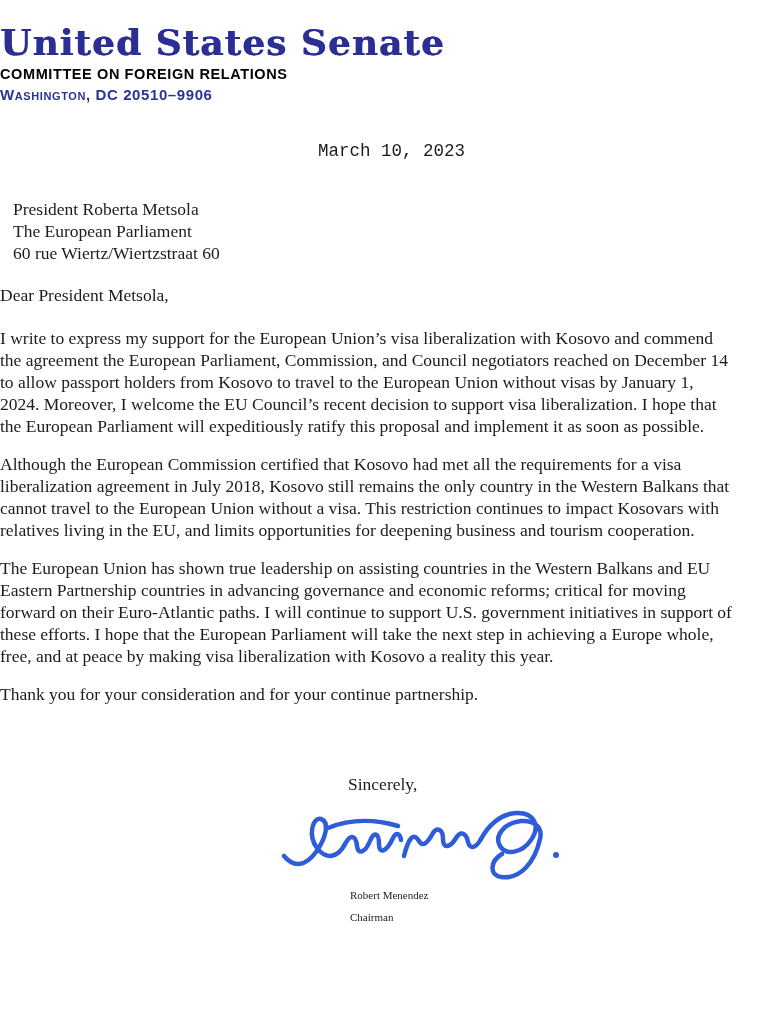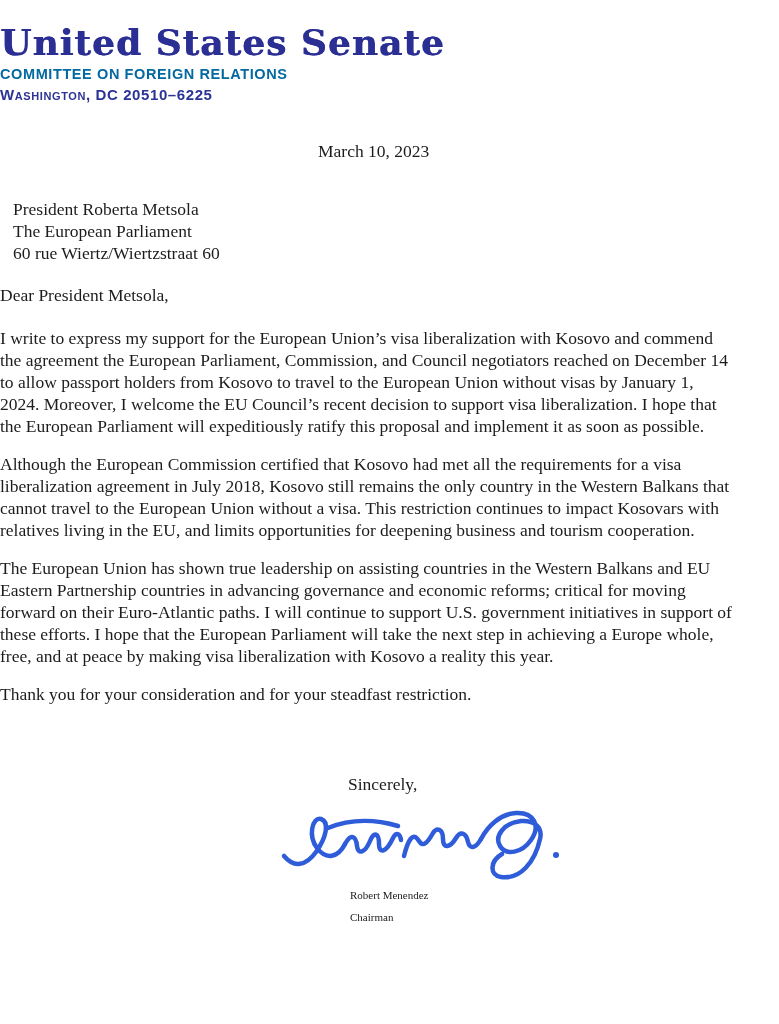--- a/index.html
+++ b/index.html
@@ -25,37 +25,38 @@
     letter-spacing: 1px;
     text-shadow: 0.6px 0 0 #2b2f93;
   }
   .letterhead-committee {
     margin-top: 3px;
     font-family: "Liberation Sans", sans-serif;
     font-weight: 700;
     font-size: 14.5px;
     line-height: 18px;
     letter-spacing: 0.6px;
-    color: #0369a1;
+    color: #000000;
   }
   .letterhead-city {
     margin-top: 2px;
     font-family: "Liberation Sans", sans-serif;
     font-weight: 700;
     font-variant: small-caps;
     font-size: 15px;
     line-height: 19px;
     letter-spacing: 0.6px;
     color: #2b3396;
   }
   .date-line {
     margin-top: 36px;
     margin-left: 318px;
     font-size: 17.5px;
     line-height: 22px;
+    font-family: Liberation Mono, monospace;
   }
   .recipient {
     margin-top: 36px;
     padding-left: 13px;
     font-size: 17.5px;
     line-height: 22px;
   }
   .salutation {
     margin-top: 20px;
     font-size: 17.5px;
@@ -90,38 +91,38 @@
   }
 </style>
 </head>
 <body>
 
 <div class="page">
 
   <div class="letterhead">
     <div class="letterhead-title">United States Senate</div>
     <div class="letterhead-committee">COMMITTEE ON FOREIGN RELATIONS</div>
-    <div class="letterhead-city">Washington, DC 20510–6225</div>
+    <div class="letterhead-city">Washington, DC 20510–9906</div>
   </div>
 
   <div class="date-line">March 10, 2023</div>
 
   <div class="recipient">
     <div>President Roberta Metsola</div>
     <div>The European Parliament</div>
     <div>60 rue Wiertz/Wiertzstraat 60</div>
   </div>
 
   <div class="salutation">Dear President Metsola,</div>
 
   <div class="body-copy">
     <p class="first">I write to express my support for the European Union’s visa liberalization with Kosovo and commend the agreement the European Parliament, Commission, and Council negotiators reached on December 14 to allow passport holders from Kosovo to travel to the European Union without visas by January 1, 2024. Moreover, I welcome the EU Council’s recent decision to support visa liberalization. I hope that the European Parliament will expeditiously ratify this proposal and implement it as soon as possible.</p>
     <p>Although the European Commission certified that Kosovo had met all the requirements for a visa liberalization agreement in July 2018, Kosovo still remains the only country in the Western Balkans that cannot travel to the European Union without a visa. This restriction continues to impact Kosovars with relatives living in the EU, and limits opportunities for deepening business and tourism cooperation.</p>
     <p>The European Union has shown true leadership on assisting countries in the Western Balkans and EU Eastern Partnership countries in advancing governance and economic reforms; critical for moving forward on their Euro-Atlantic paths. I will continue to support U.S. government initiatives in support of these efforts. I hope that the European Parliament will take the next step in achieving a Europe whole, free, and at peace by making visa liberalization with Kosovo a reality this year.</p>
-    <p>Thank you for your consideration and for your steadfast restriction.</p>
+    <p>Thank you for your consideration and for your continue partnership.</p>
   </div>
 
   <div class="closing">Sincerely,</div>
 
   <div class="signature-wrap">
     <svg width="300" height="92" viewBox="0 0 300 92" xmlns="http://www.w3.org/2000/svg">
       <g fill="none" stroke="#2f5cd8" stroke-width="4.5" stroke-linecap="round" stroke-linejoin="round">
         <path d="M4 58 C14 70 26 68 36 54 C46 40 50 24 41 21 C32 19 28 38 37 50 C46 62 58 60 65 46"></path>
         <path d="M65 46 C71 35 76 38 77 48 C78 57 85 55 90 43 C94 33 99 35 99 46 C99 56 106 55 113 40 C116 34 120 35 121 42"></path>
         <path d="M48 30 C72 20 98 22 118 28"></path>

